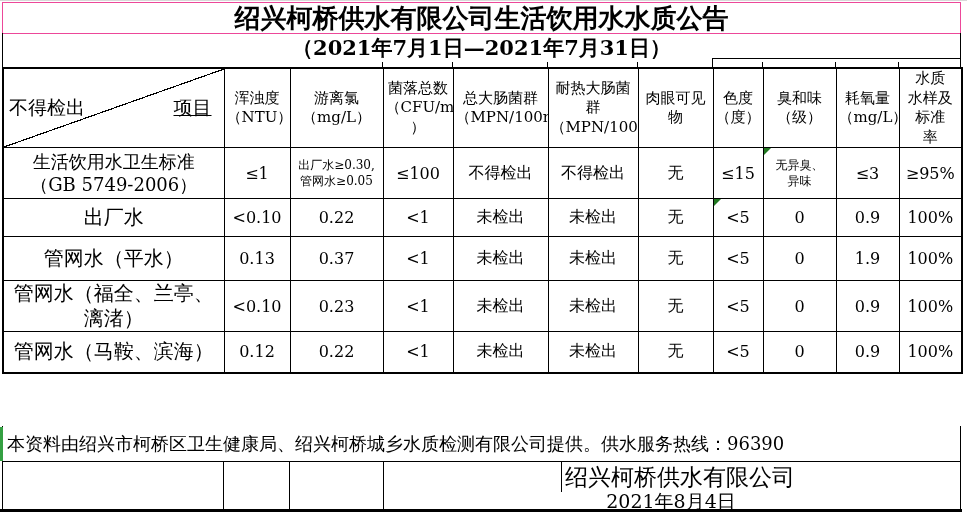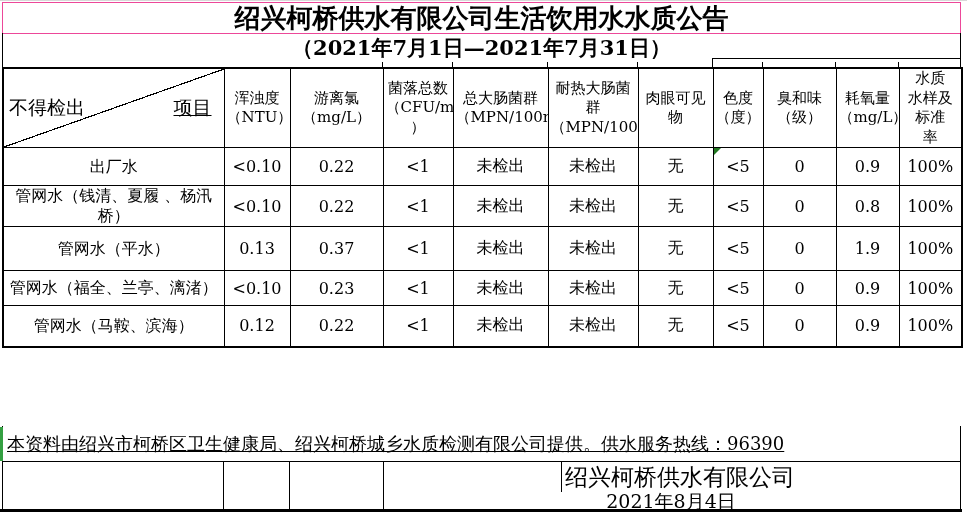--- a/index.html
+++ b/index.html
@@ -15,35 +15,35 @@
   .seg-h{position:absolute;left:712px;top:58px;width:249px;height:1px;background:#000;}
   .tick{position:absolute;top:58px;width:1px;height:9px;background:#000;}
   .tick.short{top:62px;height:5px;}
   .strip-side{position:absolute;top:62px;width:1px;height:5px;background:#000;}
 
   table.main{position:absolute;left:2px;top:67px;width:959px;border-collapse:collapse;
              table-layout:fixed;border:2px solid #000;}
   table.main th,table.main td{border:1px solid #000;text-align:center;vertical-align:middle;
              white-space:pre-line;padding:0 2px;font-weight:normal;position:relative;overflow:hidden;}
   .hdr{font-size:15px;line-height:1.3;}
-  .lbl{font-size:16px;line-height:1.25;margin-left:8px;}
+  .lbl{font-size:20px;line-height:1.25;margin-left:8px;}
   .std-lbl{font-size:18px;line-height:1.3;}
   .val{font-size:16px;}
   .sm{font-size:12px;text-align:left;line-height:1.35;padding:0 3px;}
   .sm2{font-size:12px;line-height:1.35;}
   .diag{background:linear-gradient(to bottom right,#fff 49.6%,#000 49.6%,#000 50.4%,#fff 50.4%);}
   .diag .c-project{position:absolute;right:12px;top:50%;transform:translateY(-50%);font-size:19px;text-decoration:underline;}
   .diag .c-sample{position:absolute;left:5px;top:50%;transform:translateY(-50%);font-size:19px;}
   .flag{position:absolute;left:0;top:0;width:0;height:0;
         border-top:7px solid #217821;border-right:7px solid transparent;}
 
   .f-notice{position:absolute;left:2px;top:426px;width:957px;height:35px;
             border-left:1px solid #000;border-right:1px solid #000;border-bottom:1px solid #000;
             font-size:18px;line-height:35px;padding-left:4px;box-sizing:content-box;
-            white-space:nowrap;overflow:hidden;width:953px;text-decoration:underline;}
+            white-space:nowrap;overflow:hidden;width:953px;}
   .green-bar{position:absolute;left:0;top:427px;width:3px;height:34px;background:#34a042;}
   .f-company{position:absolute;left:2px;top:462px;width:957px;height:30px;
             border-left:1px solid #000;border-right:1px solid #000;}
   .f-company .txt{position:absolute;left:562px;top:0;font-size:23px;line-height:30px;text-align:center;}
   .f-date{position:absolute;left:2px;top:492px;width:957px;height:17px;
             border-left:1px solid #000;border-right:1px solid #000;}
   .f-date .txt{position:absolute;left:380px;width:576px;text-align:center;font-size:19px;line-height:18px;}
   .vline{position:absolute;top:0;bottom:0;width:1px;background:#000;}
   .bottom-bar{position:absolute;left:0;top:509px;width:962px;height:3px;background:#000;}
 </style>
@@ -104,44 +104,47 @@
       <th class="hdr">色度
 （度）</th>
       <th class="hdr">臭和味
 （级）</th>
       <th class="hdr">耗氧量
 （mg/L）</th>
       <th class="hdr">水质
 水样及标准
 率</th>
     </tr>
+    <tr style="height:51px">
+      <th class="std-lbl">生活饮用水卫生标准
+（GB 5749-2006）</th>
+      <td class="val">≤1</td>
+      <td class="sm">出厂水≥0.30,
+管网水≥0.05</td>
+      <td class="val">≤100</td>
+      <td class="val">不得检出</td>
+      <td class="val">不得检出</td>
+      <td class="val">无</td>
+      <td class="val">≤15</td>
+      <td class="sm2"><i class="flag"></i><span>无异臭、
+异味</span></td>
+      <td class="val">≤3</td>
+      <td class="val">≥95%</td>
+    </tr>
     <tr style="height:38px">
       <th class="lbl">出厂水</th>
       <td class="val">&lt;0.10</td>
       <td class="val">0.22</td>
       <td class="val">&lt;1</td>
       <td class="val">未检出</td>
       <td class="val">未检出</td>
       <td class="val">无</td>
       <td class="val"><i class="flag"></i><span>&lt;5</span></td>
       <td class="val">0</td>
       <td class="val">0.9</td>
-      <td class="val">100%</td>
-    </tr>
-    <tr style="height:38px">
-      <th class="lbl">管网水（钱清、夏履 、杨汛桥）</th>
-      <td class="val">&lt;0.10</td>
-      <td class="val">0.22</td>
-      <td class="val">&lt;1</td>
-      <td class="val">未检出</td>
-      <td class="val">未检出</td>
-      <td class="val">无</td>
-      <td class="val">&lt;5</td>
-      <td class="val">0</td>
-      <td class="val">0.8</td>
       <td class="val">100%</td>
     </tr>
     <tr style="height:44px">
       <th class="lbl">管网水（平水）</th>
       <td class="val">0.13</td>
       <td class="val">0.37</td>
       <td class="val">&lt;1</td>
       <td class="val">未检出</td>
       <td class="val">未检出</td>
       <td class="val">无</td>

